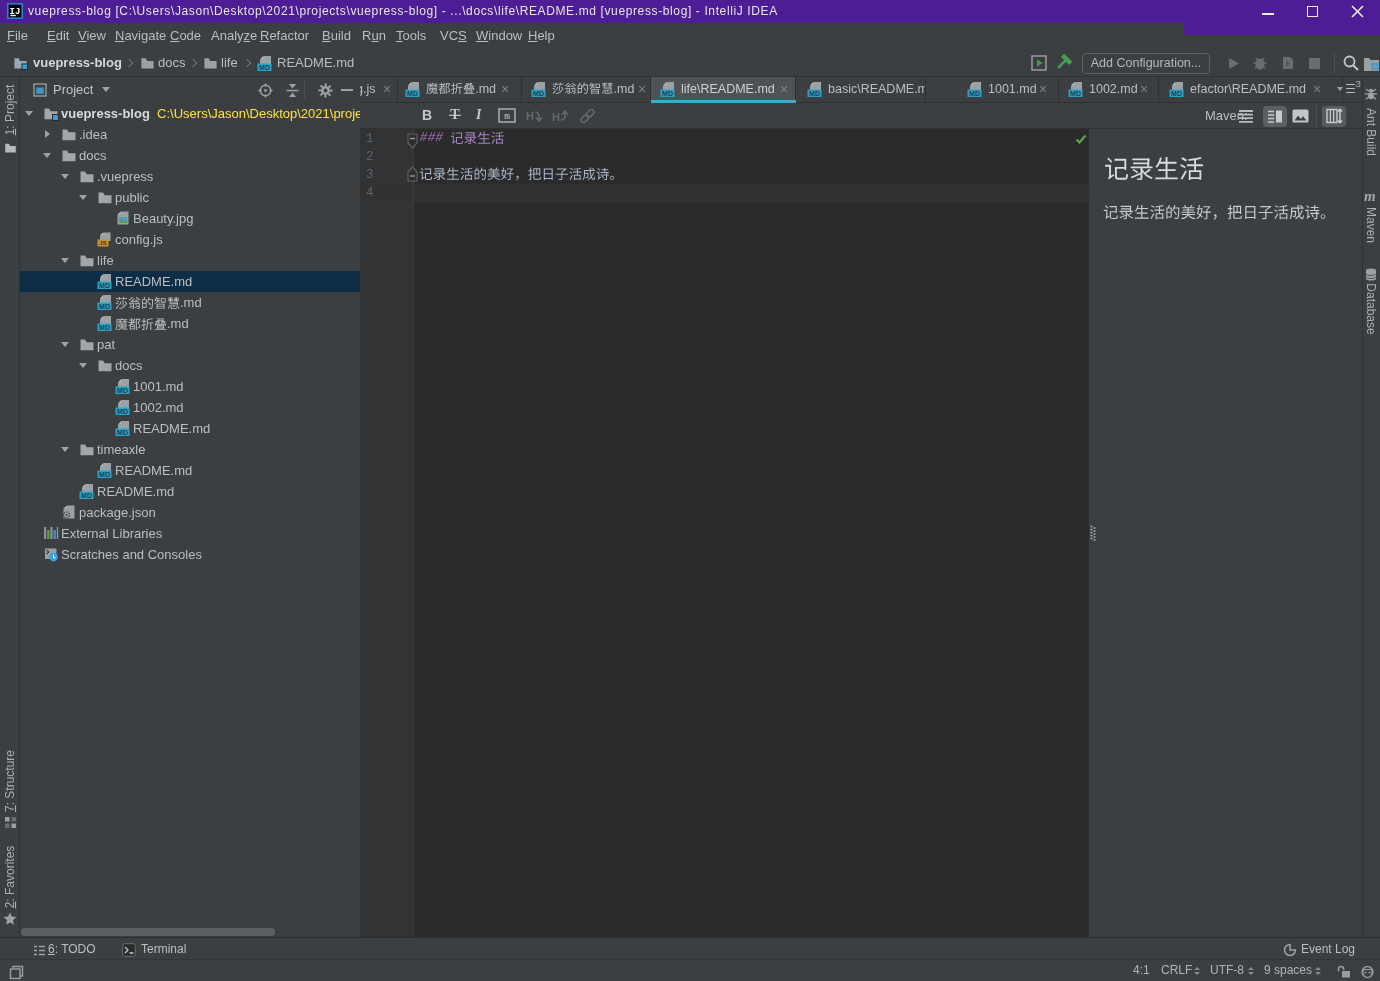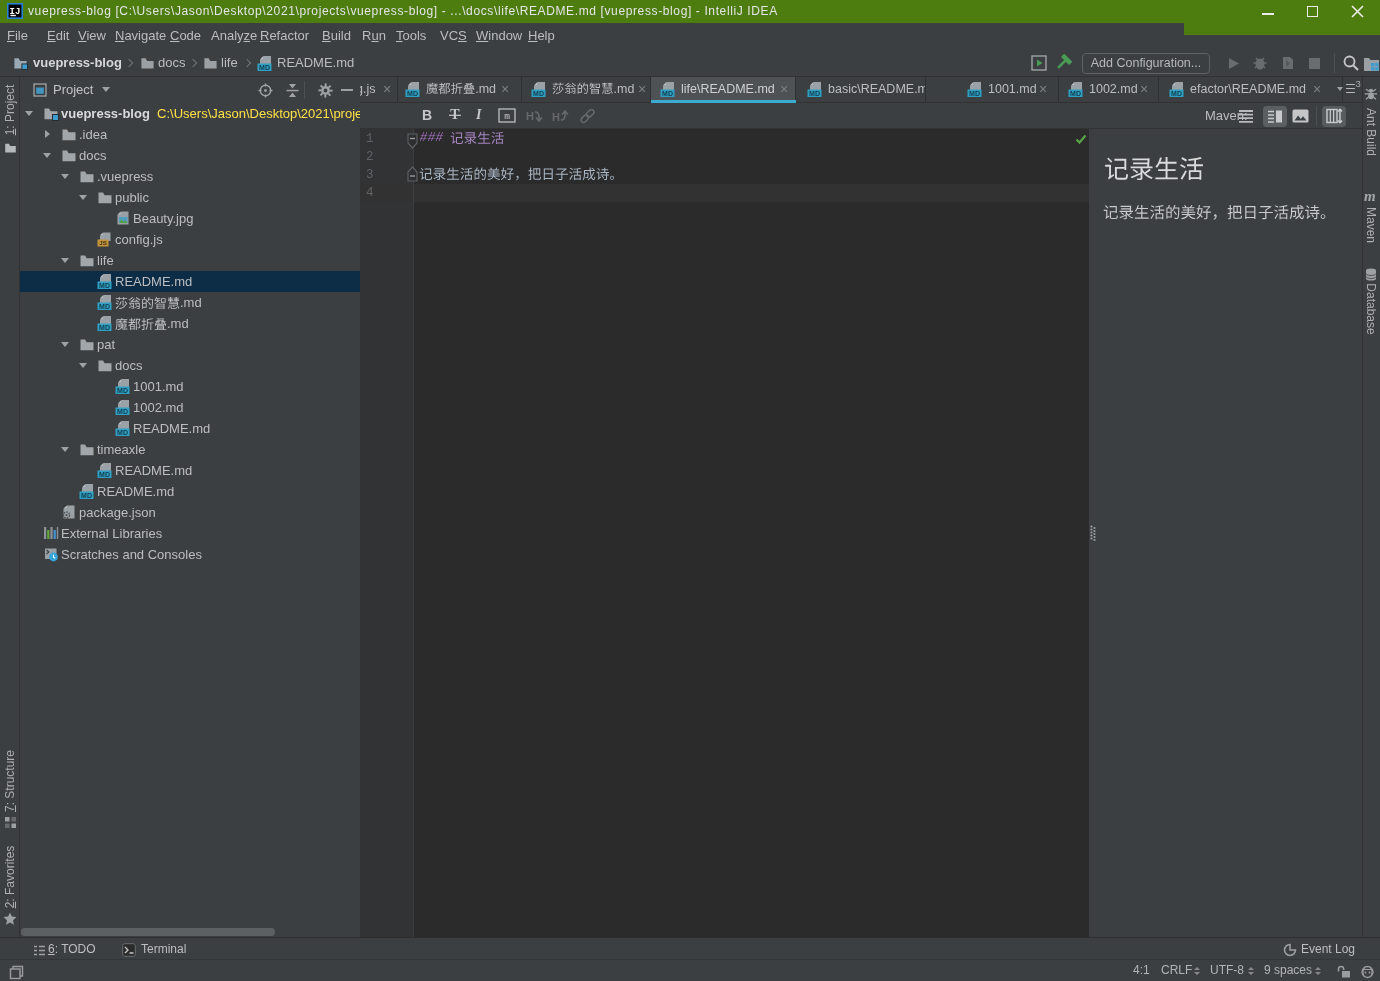--- a/index.html
+++ b/index.html
@@ -1,17 +1,17 @@
 <!DOCTYPE html>
 <html><head><meta charset="utf-8"><style>
 *{margin:0;padding:0;box-sizing:border-box}
 html,body{width:1380px;height:981px;overflow:hidden;background:#3c3f41;font-family:"Liberation Sans",sans-serif;-webkit-font-smoothing:antialiased}
 .abs{position:absolute}
 svg.cjk{display:inline-block;vertical-align:-4px}
-#titlebar{position:absolute;left:0;top:0;width:1380px;height:35px;background:#4d7c0f;color:#e6e6e6;font-size:12px}
+#titlebar{position:absolute;left:0;top:0;width:1380px;height:35px;background:#4c1d95;color:#e6e6e6;font-size:12px}
 #menubar{position:absolute;left:0;top:23px;width:1184px;height:26px;background:#3c3f41;color:#bbbdbf;font-size:13px}
 .mi{position:absolute;top:0;line-height:26px}
 #crumbs{position:absolute;left:0;top:49px;width:1380px;height:28px;background:#3c3f41;border-bottom:1px solid #323232;font-size:13px;color:#bbbdbf}
 .chev{position:absolute;width:6px;height:6px;border-top:1.6px solid #6f7376;border-right:1.6px solid #6f7376;transform:rotate(45deg);top:11px}
 #lstrip{position:absolute;left:0;top:77px;width:20px;height:860px;background:#3c3f41;border-right:1px solid #323232}
 .vt,.vtr{position:absolute;white-space:nowrap;font-size:12px;color:#aeb0b2}
 .vt{transform:translate(-50%,-50%) rotate(-90deg)}
 .vtr{transform:translate(-50%,-50%) rotate(90deg)}
 #project{position:absolute;left:20px;top:77px;width:340px;height:860px;background:#3c3f41;overflow:hidden}
 #phead{position:absolute;left:0;top:0;width:340px;height:26px}

